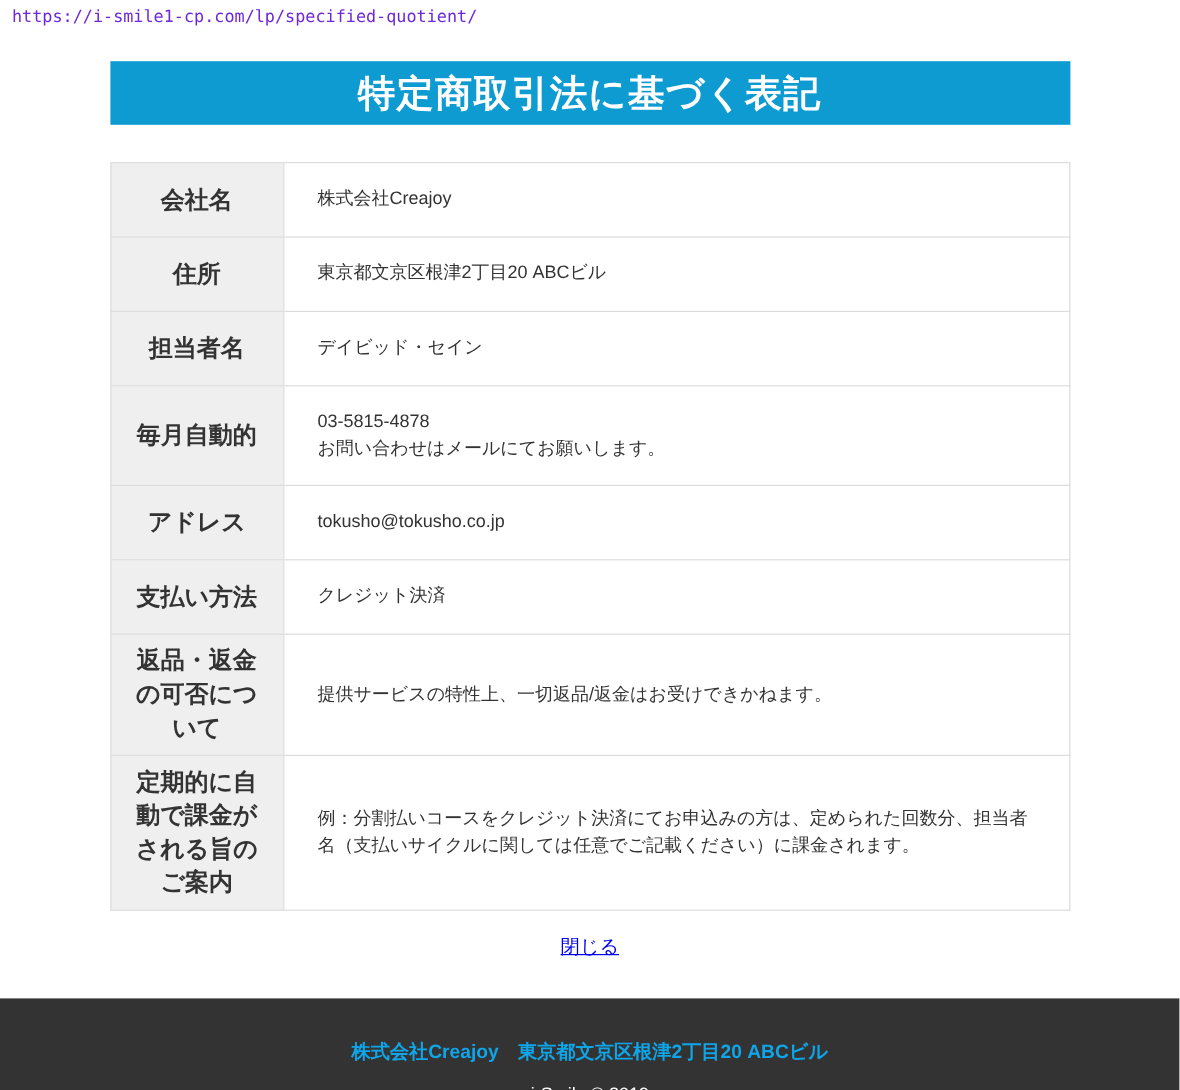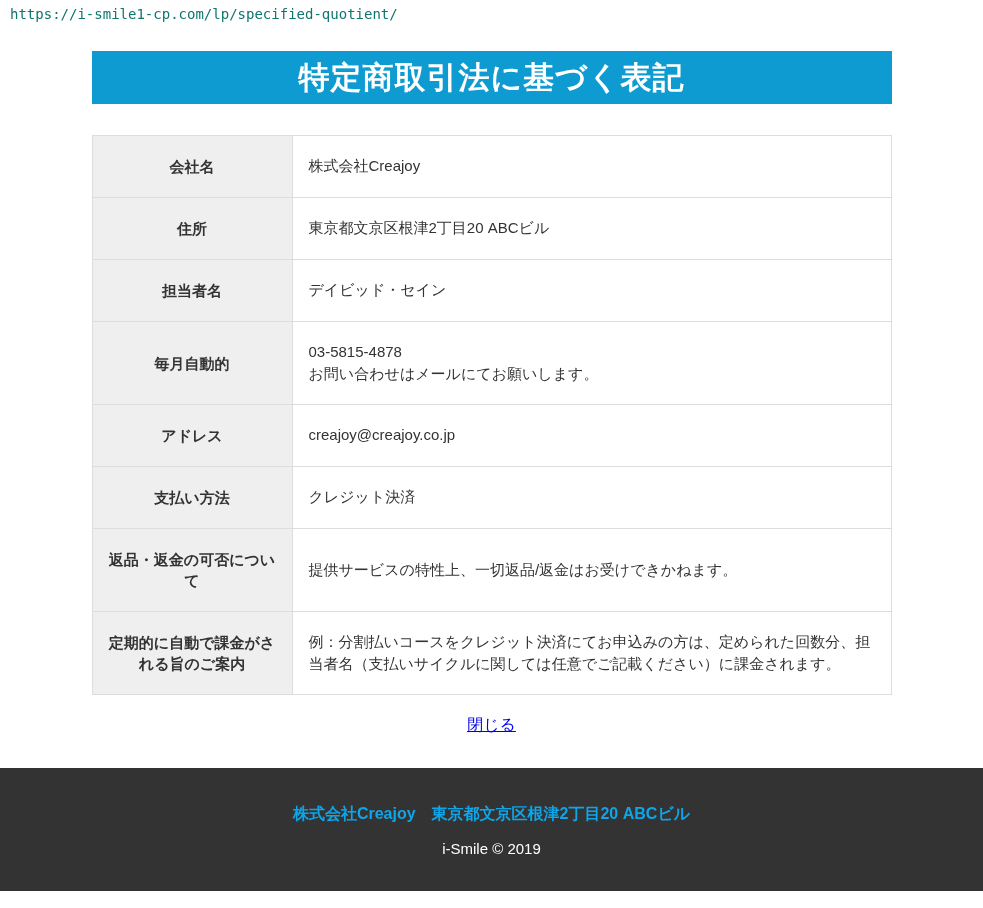--- a/index.html
+++ b/index.html
@@ -10,21 +10,21 @@
     width: 983px;
     min-height: 908px;
     font-family: "Liberation Sans", "DejaVu Sans", sans-serif;
     color: #333333;
   }
   .url-text {
     margin: 5px 0 0 10px;
     font-family: "DejaVu Sans Mono", monospace;
     font-size: 14px;
     line-height: 19px;
-    color: #0f766e;
+    color: #6d28d9;
   }
   .container {
     width: 800px;
     margin: 0 auto 32px auto;
   }
   .banner {
     margin-top: 27px;
     height: 53px;
     background: #0d9bd1;
     text-align: center;
@@ -42,37 +42,37 @@
     width: 800px;
     border-collapse: collapse;
     table-layout: fixed;
   }
   table.tokusho th,
   table.tokusho td {
     border: 1px solid #dddddd;
     overflow-wrap: break-word;
   }
   table.tokusho th {
-    width: 200px;
+    width: 144px;
     background: #efefef;
-    font-size: 15px;
+    font-size: 20px;
     font-weight: bold;
     text-align: center;
     vertical-align: middle;
     padding: 8px 14px;
     line-height: 1.4;
     color: #333333;
   }
   table.tokusho td {
     background: #ffffff;
     font-size: 15px;
     font-weight: normal;
     text-align: left;
     vertical-align: middle;
-    padding: 10px 16px;
+    padding: 10px 28px;
     line-height: 1.5;
     color: #333333;
   }
   tr.row-single { height: 62px; }
   tr.row-tall   { height: 83px; }
   .close-wrap {
     margin-top: 20px;
     text-align: center;
   }
   .close-link {
@@ -137,21 +137,21 @@
       <tr class="row-tall">
         <th>毎月自動的</th>
         <td>
           <div>03-5815-4878</div>
           <div>お問い合わせはメールにてお願いします。</div>
         </td>
       </tr>
       <tr class="row-single">
         <th>アドレス</th>
         <td>
-          <div>creajoy@creajoy.co.jp</div>
+          <div>tokusho@tokusho.co.jp</div>
         </td>
       </tr>
       <tr class="row-single">
         <th>支払い方法</th>
         <td>
           <div>クレジット決済</div>
         </td>
       </tr>
       <tr class="row-tall">
         <th>返品・返金の可否について</th>

